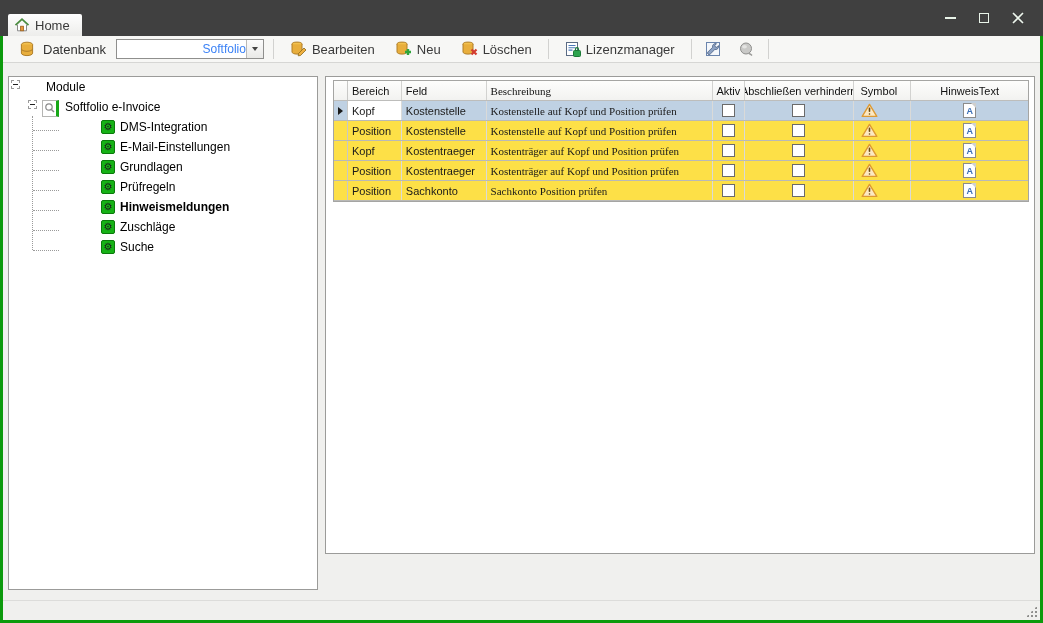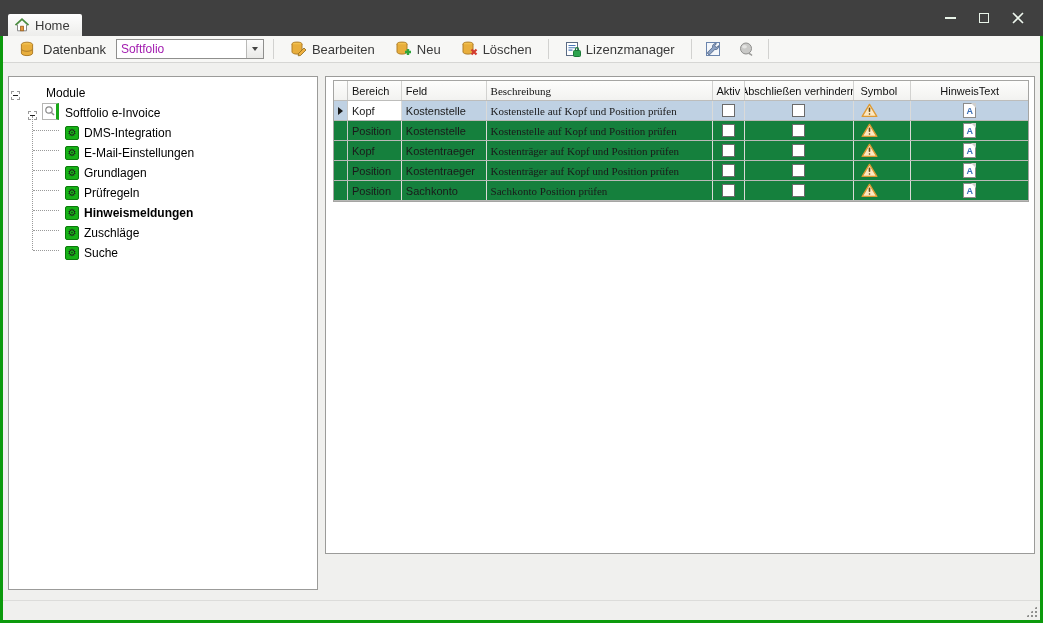--- a/index.html
+++ b/index.html
@@ -12,59 +12,59 @@
   .tab-home .label { font-size:13px; color:#3a3a3a; }
   .win-controls { position:absolute; right:8px; top:7px; display:flex; }
   .win-btn { width:34px; height:22px; display:flex; align-items:center; justify-content:center; }
   .glyph-min { width:11px; height:2px; background:#e9f4e9; }
   .glyph-max { width:10px; height:10px; border:1px solid #e9f4e9; }
 
   
   .toolbar { position:absolute; left:3px; top:36px; width:1037px; height:27px; background:#f7f7f5; border-bottom:1px solid #d6d6d4; display:flex; align-items:center; padding-left:16px; gap:6px; }
   .tb-label { font-size:13px; color:#333; margin-left:2px; }
   .combo { width:148px; height:20px; background:#fff; border:1px solid #8f8f8d; display:flex; align-items:center; margin-left:4px; }
-  .combo-value { flex:1; padding-left:4px; font-size:12px; color:#a21caf; }
+  .combo-value { flex:1; padding-left:4px; font-size:12px; color:#3b82f6;text-align:right; }
   .combo-btn { width:17px; height:18px; border-left:1px solid #b9b9b7; background:linear-gradient(#fcfcfc,#e9e9e7); display:flex; align-items:center; justify-content:center; }
   .caret-down { width:0; height:0; border-left:3px solid transparent; border-right:3px solid transparent; border-top:4px solid #444; }
   .tb-btn { display:flex; align-items:center; gap:5px; padding:3px 7px; border-radius:2px; font-size:13px; color:#3a3a3a; cursor:default; }
   .tb-sep { width:1px; height:20px; background:#d2d2d0; margin:0 3px; }
   .tb-iconbtn { width:26px; height:22px; display:flex; align-items:center; justify-content:center; border-radius:2px; }
   svg { display:block; }
 
   
   .main { position:absolute; left:3px; top:63px; width:1037px; height:537px; background:#f0f0ee; }
   .panel { position:absolute; background:#fff; border:1px solid #9b9b99; }
   .tree-panel { left:5px; top:13px; width:310px; height:514px; overflow:hidden; }
   .grid-panel { left:322px; top:13px; width:710px; height:478px; overflow:hidden; }
 
   
   .tree { padding-top:3px; position:relative; }
-  .tree-row { height:20px; display:flex; align-items:flex-end; white-space:nowrap; cursor:default; }
+  .tree-row { height:20px; display:flex; align-items:flex-start; white-space:nowrap; cursor:default; }
   .expander { width:9px; height:9px; border:1px dashed #9a9a9a; background:#fff; position:relative; flex:0 0 auto; }
   .expander::after { content:""; position:absolute; left:1px; top:3px; width:5px; height:1px; background:#222; }
   .row-module .expander { margin-left:2px; }
   .row-module .tree-label { margin-left:26px; }
   .row-group .expander { margin-left:19px; }
   .row-group .tree-label { margin-left:6px; }
   .einvoice-icon { width:17px; height:17px; margin-left:5px; background:#fff; border:1px solid #b5b5b3; border-right:3px solid #18a818; position:relative; flex:0 0 auto; }
   .tree-label { font-size:12px; color:#000; }
   .tree-children { position:relative; }
   .tree-children::before { content:""; position:absolute; left:23px; top:-4px; bottom:10px; border-left:1px dotted #9a9a9a; }
-  .tree-item { height:20px; display:flex; align-items:flex-end; position:relative; cursor:default; }
+  .tree-item { height:20px; display:flex; align-items:flex-start; position:relative; cursor:default;padding-left:36px; }
   .tree-item::before { content:""; position:absolute; left:24px; top:10px; width:26px; border-top:1px dotted #9a9a9a; }
   .gear-box { width:14px; height:14px; margin-left:56px; background:#16b216; border:1px solid #0b7a0b; border-radius:2px; display:flex; align-items:center; justify-content:center; flex:0 0 auto; position:relative; z-index:1; }
   .gear-box::after { content:"\2699"; font-size:10px; line-height:10px; color:#1c1c1c; }
   .tree-item .tree-label { margin-left:5px; }
   .tree-item.bold .tree-label { font-weight:bold; }
 
   
   .grid { position:absolute; left:7px; top:3px; width:696px; border:1px solid #a5a5a3; background:#fff; }
   .grid-header { display:flex; height:20px; background:linear-gradient(#fdfdfc,#f2f2f0); border-bottom:1px solid #bdbdbb; }
   .hcell { height:100%; border-right:1px solid #d2d2d0; font-size:11px; color:#111; display:flex; align-items:center; padding-left:4px; overflow:hidden; white-space:nowrap; }
-  .grid-row { display:flex; height:20px; border-bottom:1px solid #b9b9b7; background:#15803d; }
+  .grid-row { display:flex; height:20px; border-bottom:1px solid #b9b9b7; background:#fde047; }
   .cell { height:100%; border-right:1px solid #dadad8; font-size:11px; display:flex; align-items:center; padding-left:4px; overflow:hidden; white-space:nowrap; }
   .c-ind   { width:14px;  padding:0; justify-content:center; border-right:1px solid #c8c8c6; }
   .c-bereich { width:54px; }
   .c-feld  { width:85px; }
   .c-beschr{ width:227px;font-family:Liberation Serif, serif; }
   .c-aktiv { width:32px;  justify-content:center; padding:0; }
   .c-absch { width:109px; justify-content:center; padding:0; }
   .c-symbol{ width:58px;  padding-left:7px; }
   .c-hinweis{ width:117px; border-right:none; justify-content:center; padding:0; }
   .grid-row.selected { background:#bfd1e3; }

